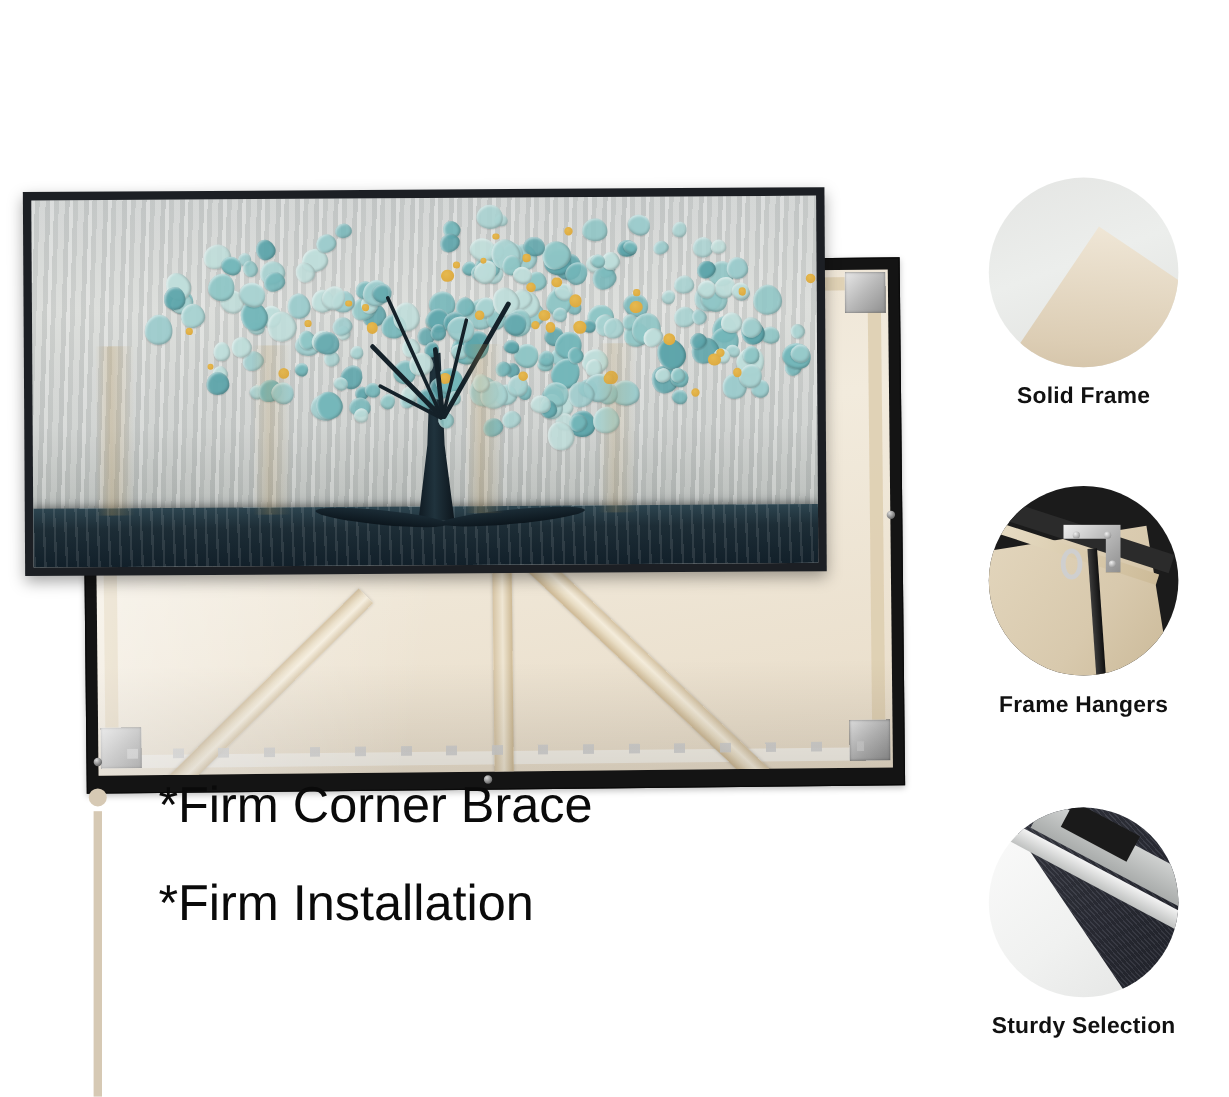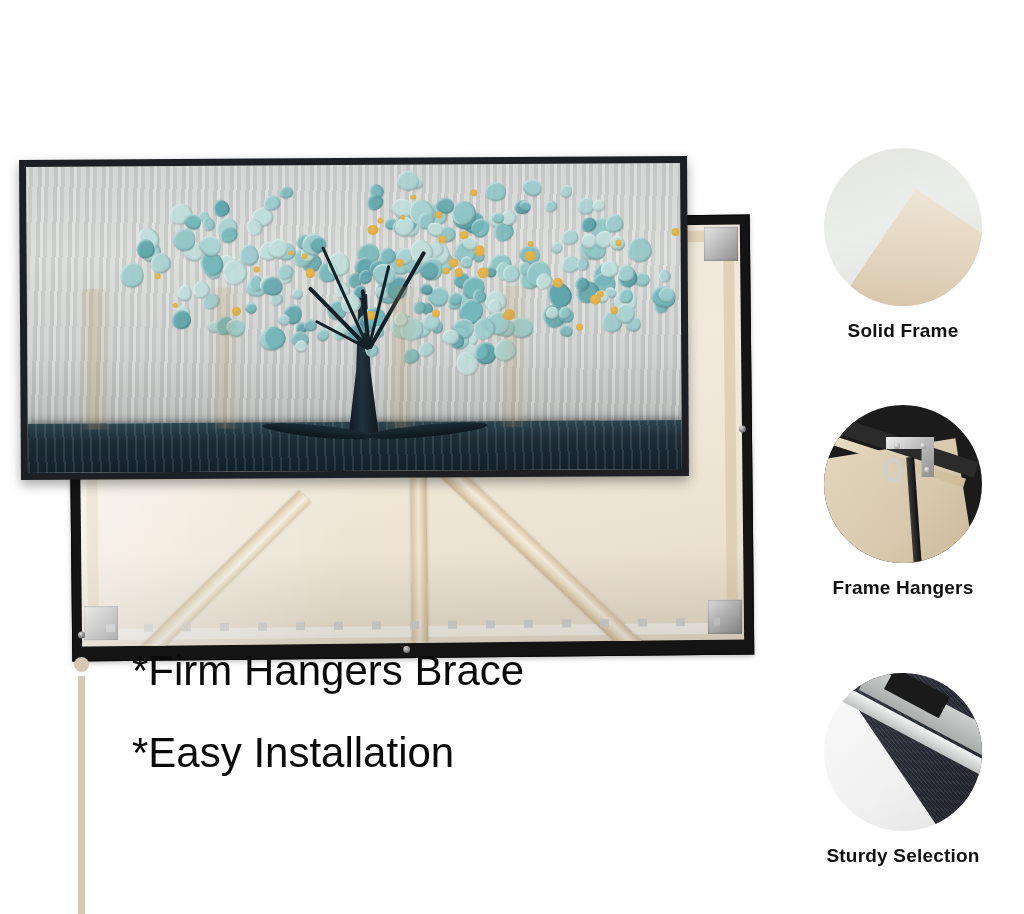--- a/index.html
+++ b/index.html
@@ -711,22 +711,22 @@
           <div class="branch" style="width: 4px; height: 112px; left: 52%; bottom: 40%; transform: rotate(30deg);"></div>
         </div>
     </div>
 
   </div>
 
   <div class="bullets">
     <div class="bullet-dot"></div>
     <div class="bullet-rail"></div>
     <div class="bullet-items">
-      <div class="bullet-item">*Firm Hangers Brace</div>
-      <div class="bullet-item">*Easy Installation</div>
+      <div class="bullet-item">*Firm Corner Brace</div>
+      <div class="bullet-item">*Firm Installation</div>
     </div>
   </div>
 
   <div class="callouts">
 
     <div class="callout callout-1">
       <div class="bubble b1">
         <div class="stripe s-black1"></div>
         <div class="stripe s-white"></div>
         <div class="stripe s-black2"></div>

